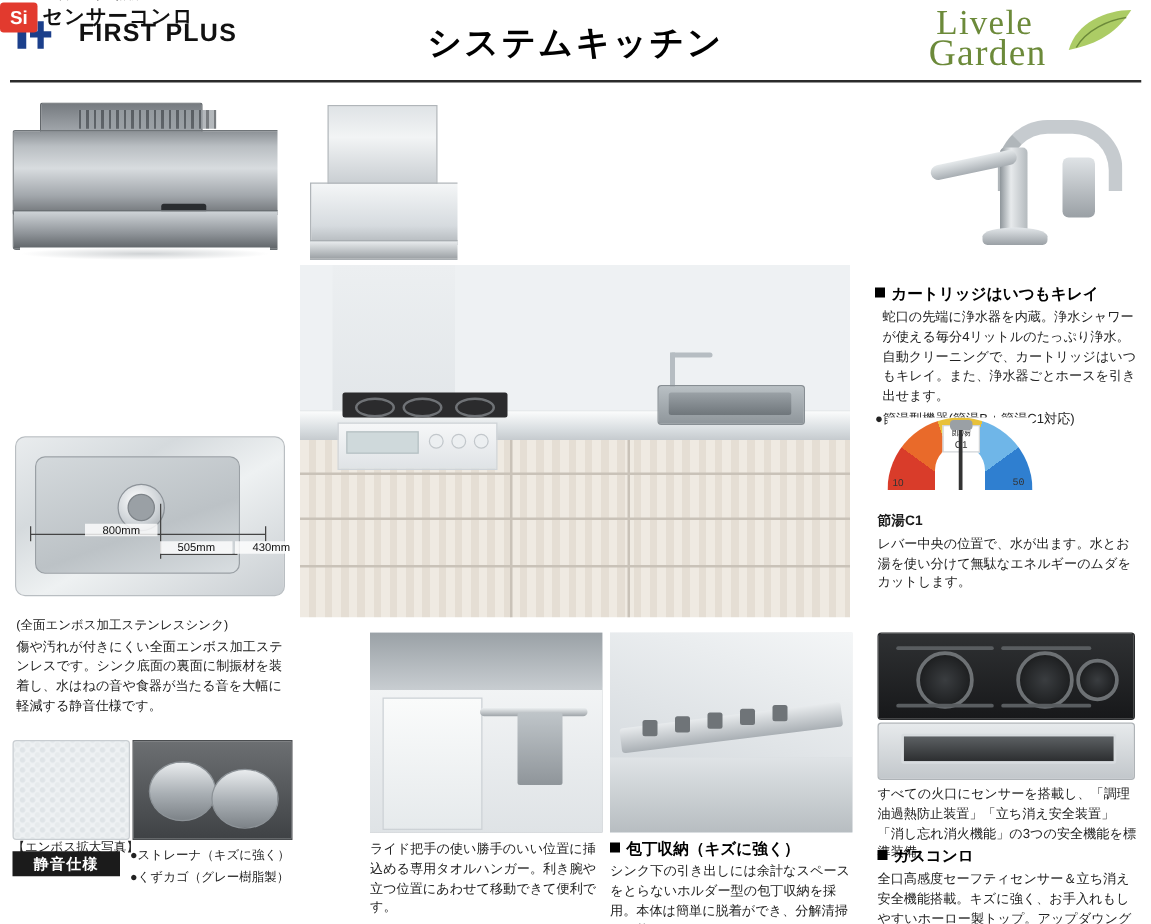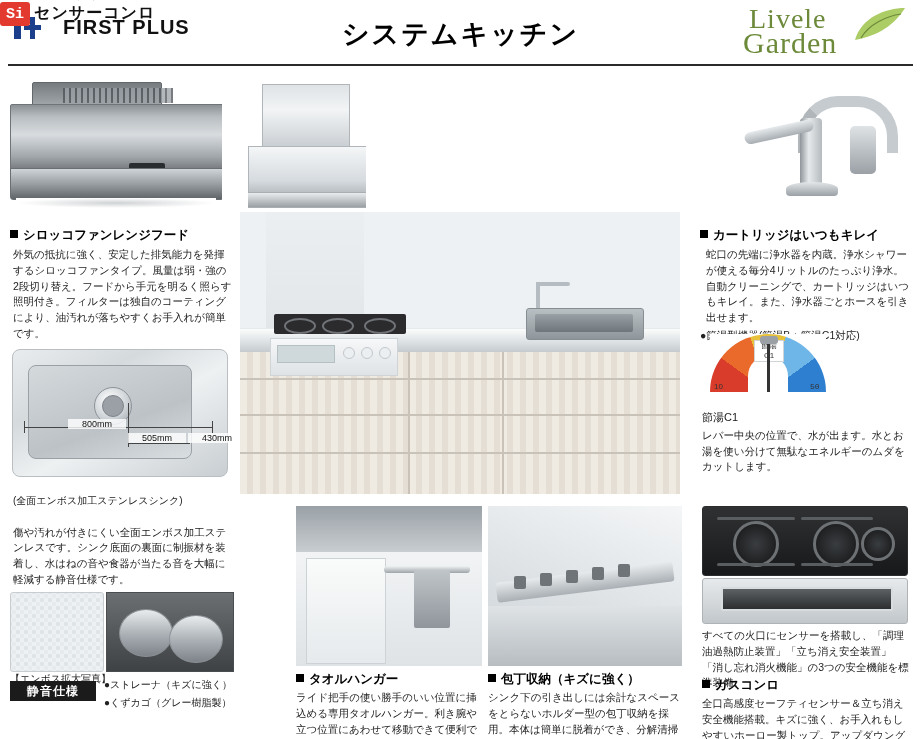--- a/index.html
+++ b/index.html
@@ -115,21 +115,21 @@
   .g-arc{position:absolute;left:0;top:0;width:116px;height:58px;
      background:conic-gradient(from 270deg at 50% 100%, #d93c2a 0deg 36deg, #e96a2a 36deg 72deg, #e8c13a 72deg 108deg, #6fb6e8 108deg 144deg, #2f7fd0 144deg 180deg);
      border-radius:58px 58px 0 0;}
   .g-white{position:absolute;left:38px;top:22px;width:40px;height:36px;background:#fff;border-radius:40px 40px 0 0;}
   .g-center{position:absolute;left:44px;top:6px;width:28px;height:20px;background:#fff;border:1px solid #d0d4d7;font-size:8px;text-align:center;line-height:10px;color:#333;}
   .g-needle{position:absolute;left:57px;top:8px;width:3px;height:50px;background:#333;}
   .g-handle{position:absolute;left:50px;top:2px;width:18px;height:8px;background:#9aa0a5;border-radius:3px;}
   .g-num{position:absolute;font-size:8px;color:#333;}
 
   
-  .si{left:706px;top:478px;width:200px;height:28px;font-family:Liberation Mono, monospace;}
+  .si{left:706px;top:478px;width:200px;height:28px;}
   .si-badge{position:absolute;left:0;top:2px;width:30px;height:24px;background:#e23a2e;color:#fff;font-weight:bold;font-size:15px;
       display:flex;align-items:center;justify-content:center;border-radius:3px;}
   .si-txt{position:absolute;left:34px;top:3px;font-size:16px;font-weight:bold;color:#111;letter-spacing:1px;}
   .si-small{position:absolute;left:38px;top:-10px;font-size:9px;color:#333;}
 
   
   .cooktop{left:702px;top:506px;width:204px;height:68px;background:linear-gradient(180deg,#2f3133,#17181a);border:1px solid #2a2c2e;border-radius:3px;}
   .ct-burner{position:absolute;border-radius:50%;border:3px solid #6d7174;background:radial-gradient(circle,#3a3d40,#121314);}
   .ct-grate{position:absolute;background:#595d60;height:3px;border-radius:2px;}
   .oven{left:702px;top:578px;width:204px;height:44px;background:linear-gradient(180deg,#e7eaec,#c2c7cb);border:1px solid #aeb3b7;border-radius:3px;}
@@ -179,26 +179,20 @@
 
   <div class="imgbox hood-l">
     <div class="top">
         <div class="slits"></div>
       </div>
     <div class="body">
         <div class="badge"></div>
       </div>
     <div class="lip"></div>
     <div class="shadow"></div>
-  </div>
-  <div class="cap" style="left:10px;top:226px;width:222px;">
-    <div class="cap-title">
-      <span class="sq"></span><span>シロッコファンレンジフード</span>
-    </div>
-    <div class="cap-body" style="margin-top:3px;padding-left:3px;">外気の抵抗に強く、安定した排気能力を発揮するシロッコファンタイプ。風量は弱・強の2段切り替え。フードから手元を明るく照らす照明付き。フィルターは独自のコーティングにより、油汚れが落ちやすくお手入れが簡単です。</div>
   </div>
 
   <div class="imgbox hood-c">
     <div class="top"></div>
     <div class="mid"></div>
     <div class="lip"></div>
   </div>
 
   <div class="imgbox kitchen">
     <div class="k-wallr"></div>
@@ -239,21 +233,21 @@
     <div class="sd-vline" style="left:202px;top:78px;height:12px;"></div>
     <div class="sd-dim" style="left:58px;top:76px;">800mm</div>
     <div class="sd-vline" style="left:118px;top:60px;height:44px;"></div>
     <div class="sd-line" style="left:118px;top:100px;width:62px;"></div>
     <div class="sd-dim" style="left:118px;top:90px;">505mm</div>
     <div class="sd-dim" style="left:178px;top:90px;">430mm</div>
   </div>
 
   <div class="cap" style="left:10px;top:494px;width:222px;">
     <div class="cap-sub" style="padding-left:3px;">(全面エンボス加工ステンレスシンク)</div>
-    <div class="cap-body" style="margin-top:16px;padding-left:3px;">傷や汚れが付きにくい全面エンボス加工ステンレスです。シンク底面の裏面に制振材を装着し、水はねの音や食器が当たる音を大幅に軽減する静音仕様です。</div>
+    <div class="cap-body" style="margin-top:2px;padding-left:3px;">傷や汚れが付きにくい全面エンボス加工ステンレスです。シンク底面の裏面に制振材を装着し、水はねの音や食器が当たる音を大幅に軽減する静音仕様です。</div>
   </div>
 
   <div class="imgbox emboss"></div>
   <div class="imgbox pots">
     <div class="pot" style="left:12px;top:16px;width:52px;height:46px;"></div>
     <div class="pot" style="left:62px;top:22px;width:52px;height:46px;"></div>
   </div>
   <div class="cap-sub" style="position:absolute;left:10px;top:672px;">【エンボス拡大写真】</div>
   <div class="label-badge">静音仕様</div>
   <div class="cap-sub" style="position:absolute;left:104px;top:678px;">●<span>ストレーナ（キズに強く）</span></div>
@@ -277,21 +271,21 @@
   <div class="imgbox gauge">
     <div class="g-arc"></div>
     <div class="g-white"></div>
     <div class="g-center">節湯 C1</div>
     <div class="g-needle"></div>
     <div class="g-handle"></div>
     <div class="g-num" style="left:4px;top:48px;">10</div>
     <div class="g-num" style="left:100px;top:48px;font-family:Liberation Mono, monospace;">50</div>
   </div>
   <div class="cap" style="left:702px;top:410px;width:212px;">
-    <div style="font-size:11px;font-weight:normal;">節湯C1</div>
+    <div style="font-size:11px;font-weight:bold;">節湯C1</div>
     <div class="cap-body" style="margin-top:2px;">レバー中央の位置で、水が出ます。水とお湯を使い分けて無駄なエネルギーのムダをカットします。</div>
   </div>
 
   <div class="si">
     <div class="si-badge">Si</div>
     <div class="si-small">全口センサー搭載</div>
     <div class="si-txt">センサーコンロ</div>
   </div>
 
   <div class="imgbox cooktop">
@@ -315,23 +309,20 @@
   </div>
 
   <div class="imgbox towel">
     <div class="tw-cab"></div>
     <div class="tw-sink"></div>
     <div class="tw-door"></div>
     <div class="tw-bar"></div>
     <div class="tw-cloth"></div>
   </div>
   <div class="cap" style="left:296px;top:670px;width:184px;">
-    <div class="cap-title">
-      <span class="sq"></span><span>タオルハンガー</span>
-    </div>
     <div class="cap-body" style="margin-top:2px;">ライド把手の使い勝手のいい位置に挿込める専用タオルハンガー。利き腕や立つ位置にあわせて移動できて便利です。</div>
 
   </div>
 
   <div class="imgbox knife">
     <div class="kn-panel"></div>
     <div class="kn-rail"></div>
     <div class="kn-slot" style="left:26px;"></div>
     <div class="kn-slot" style="left:52px;top:67px;"></div>
     <div class="kn-slot" style="left:78px;top:64px;"></div>

